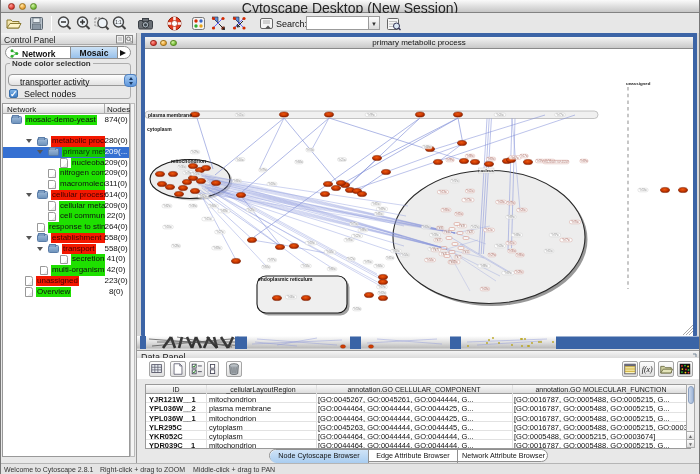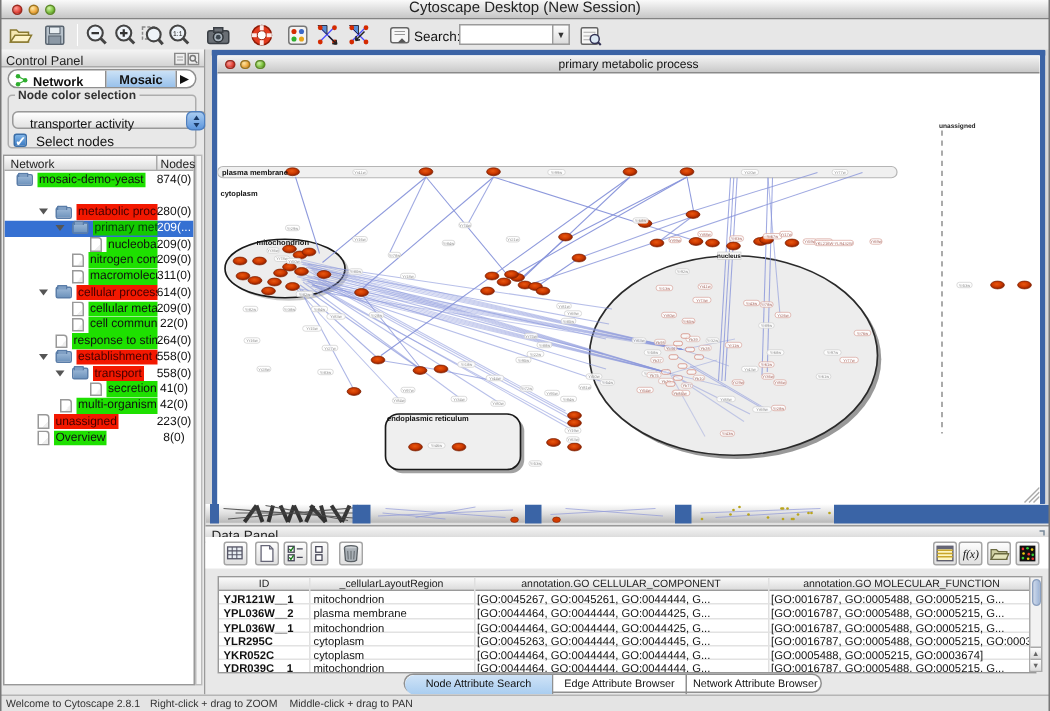--- a/index.html
+++ b/index.html
@@ -3,21 +3,21 @@
 *{margin:0;padding:0;box-sizing:border-box}
 html,body{width:700px;height:474px;overflow:hidden;font-family:"Liberation Sans",sans-serif;background:#e8e8e8}
 #app{position:relative;width:700px;height:474px;background:#e8e8e8;overflow:hidden}
 .abs{position:absolute}
 .tl{position:absolute;width:7px;height:7px;border-radius:50%}
 .tl.r{background:radial-gradient(circle at 35% 30%,#ff9d96,#e2453a 60%,#a21b10);border:.5px solid #9a2a20}
 .tl.y{background:radial-gradient(circle at 35% 30%,#ffe9a8,#eda73c 60%,#b2731a);border:.5px solid #9c7420}
 .tl.g{background:radial-gradient(circle at 35% 30%,#d3f5a8,#7cc13e 60%,#44801c);border:.5px solid #5d8a28}
 
 #titlebar{left:0;top:0;width:700px;height:13px;background:linear-gradient(#fafafa,#c6c6c6);border-bottom:1px solid #828282}
-#titlebar .t{position:absolute;width:100%;text-align:center;top:0;font-size:10px;color:#222;letter-spacing:0}
+#titlebar .t{position:absolute;width:100%;text-align:center;top:0;font-size:14px;color:#222;letter-spacing:0}
 
 #toolbar{left:0;top:13px;width:700px;height:20px;background:#e7e7e7}
 .tbi{position:absolute;top:2px;width:17px;height:17px}
 .sep{position:absolute;top:3px;width:1px;height:15px;background:#bbb;border-right:1px solid #fff}
 #search-label{position:absolute;left:276px;top:6px;font-size:9px;color:#111}
 #search-box{position:absolute;left:306px;top:3px;width:74px;height:14px;background:#fff;border:1px solid #9b9b9b}
 #search-drop{position:absolute;left:368px;top:3px;width:12px;height:14px;background:linear-gradient(#fdfdfd,#dcdcdc);border:1px solid #9b9b9b;font-size:6px;color:#333;text-align:center;line-height:14px}
 
 #cp{left:0;top:33px;width:137px;height:430px;background:#e8e8e8;border-right:1px solid #9a9a9a}
 #cp-head{position:absolute;left:0;top:0;width:136px;height:12px;background:linear-gradient(#f5f5f5,#d4d4d4);border-bottom:1px solid #aaa}
@@ -865,21 +865,21 @@
           <span class="dc2">[GO:0044464, GO:0044444, GO:0044444, G...</span>
           <span class="dc3">[GO:0016787, GO:0005488, GO:0005215, G...</span>
         </div>
 </div>
 <div id="dp-tsb">
         <div style="position:absolute;left:0;bottom:8px;width:7px;height:8px;background:linear-gradient(#fdfdfd,#ddd);border-top:1px solid #aaa;font-size:5px;color:#666;text-align:center;line-height:8px">▲</div>
         <div style="position:absolute;left:0;bottom:0;width:7px;height:8px;background:linear-gradient(#fdfdfd,#ddd);border-top:1px solid #aaa;font-size:5px;color:#666;text-align:center;line-height:8px">▼</div>
         <div style="position:absolute;left:0.5px;top:1px;width:6px;height:18px;background:linear-gradient(90deg,#cdd8ea,#9fb6d8);border:1px solid #8ba0c0;border-radius:3px"></div>
       </div>
 <div id="dp-tabs">
-<div class="seg" style="left:0;width:99px;background:linear-gradient(#cfe3f7,#a9cdf0);border-right:1px solid #909090;border-radius:7px 0 0 7px">Node Attribute Search</div>
+<div class="seg" style="left:0;width:99px;background:linear-gradient(#cfe3f7,#a9cdf0);border-right:1px solid #909090;border-radius:7px 0 0 7px">Node Cytoscape Browser</div>
 <div class="seg" style="left:99px;width:89px;border-right:1px solid #909090">Edge Attribute Browser</div>
 <div class="seg" style="left:188px;width:91px">Network Attribute Browser</div>
 </div>
 </div>
 
 <div id="edgeL"></div>
     <div id="edgeR"></div>
     <div id="status" class="abs">
       <span style="left:4px">Welcome to Cytoscape 2.8.1</span>
       <span style="left:100px">Right-click + drag to ZOOM</span>

